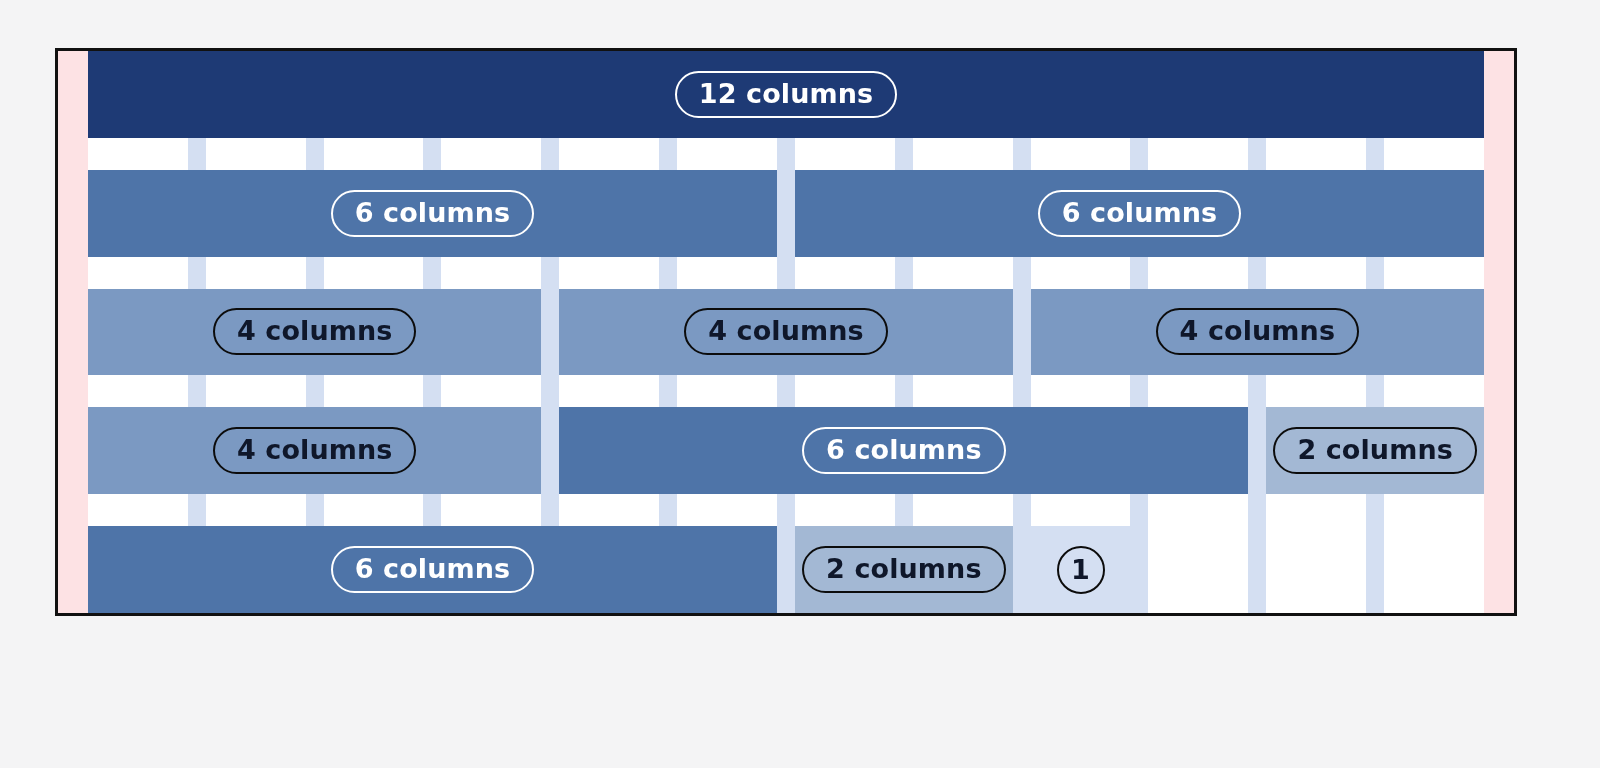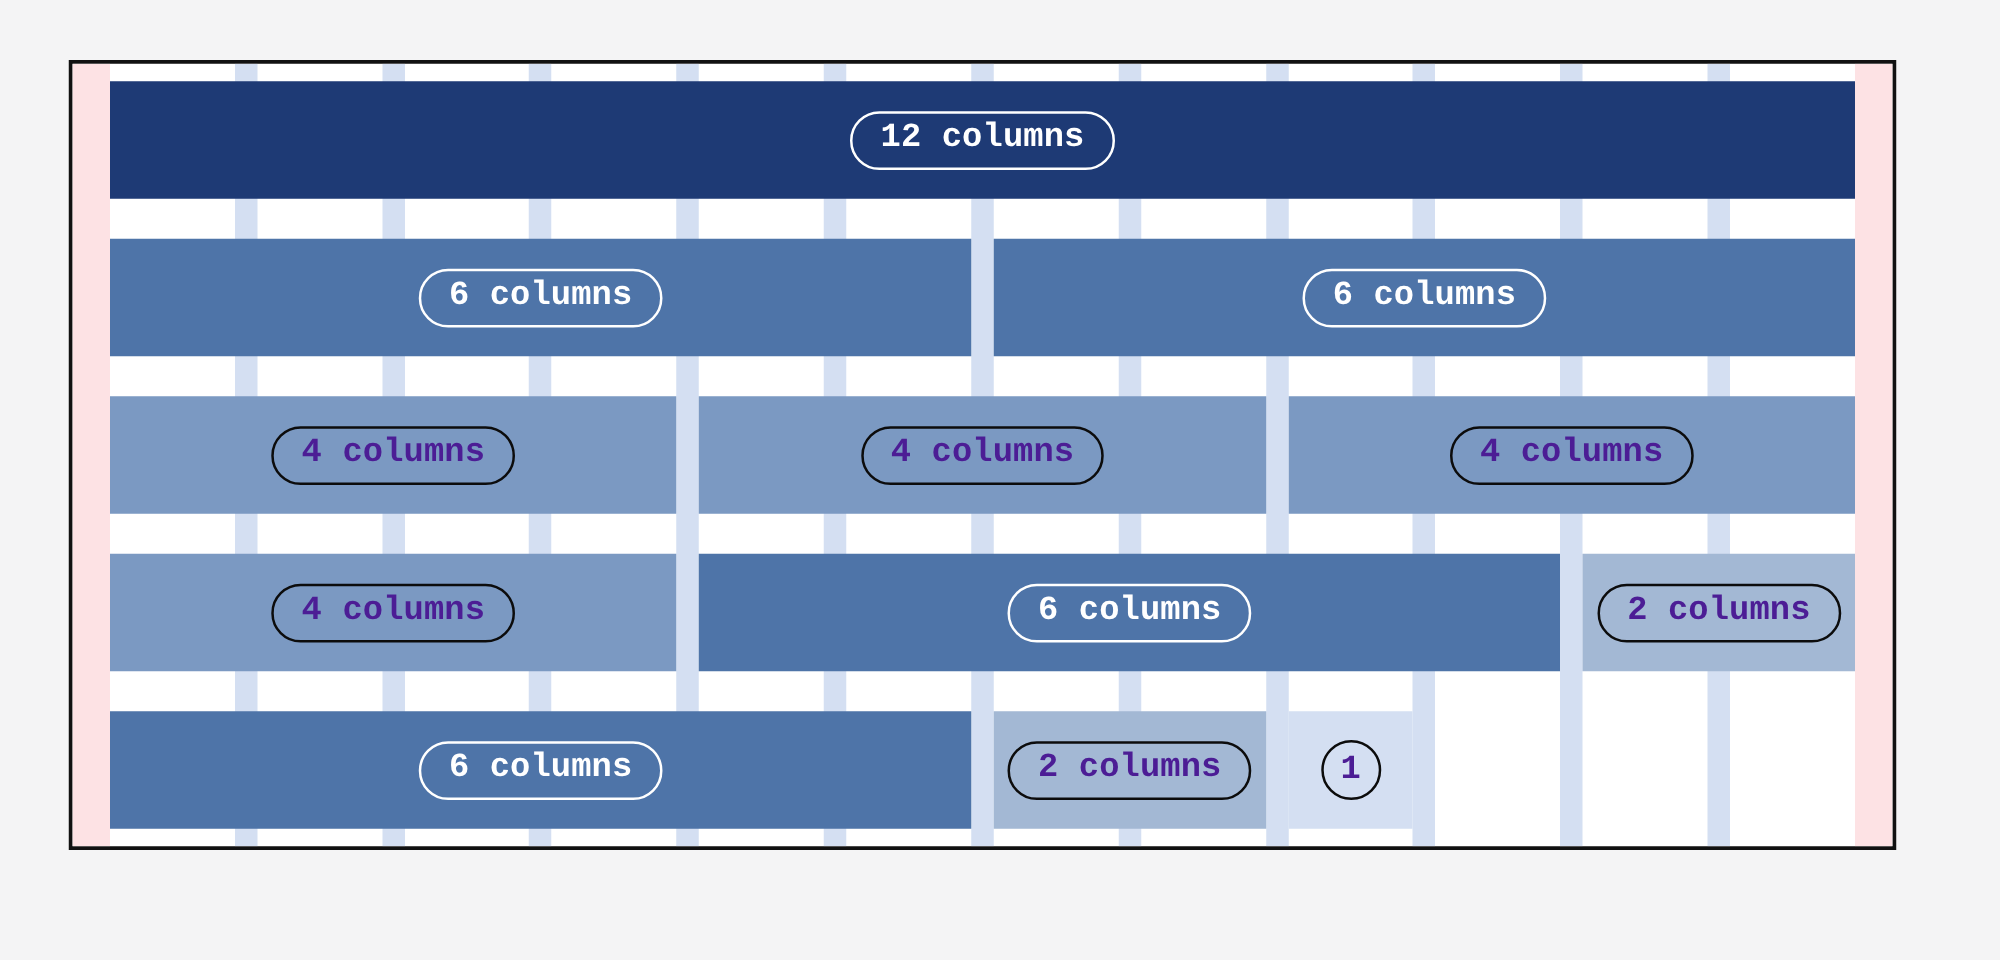--- a/index.html
+++ b/index.html
@@ -13,26 +13,25 @@
     font-family: "DejaVu Sans", sans-serif;
     overflow: hidden;
   }
 
   
   #grid-demo {
     position: absolute;
     left: 55px;
     top: 48px;
     width: 1462px;
-    height: 632px;
+    height: 568px;
     border: 3px solid #111111;
     background: #ffffff;
     box-sizing: border-box;
     overflow: hidden;
-    font-family: Liberation Mono, monospace;
   }
 
   
   .grid-underlay {
     position: absolute;
     inset: 0;
     display: flex;
     flex-direction: row;
     z-index: 1;
   }
@@ -102,21 +101,21 @@
     font-weight: 700;
     letter-spacing: 0.1px;
     white-space: nowrap;
     line-height: 1;
   }
   .pill.light {
     color: #ffffff;
     border: 2.5px solid #ffffff;
   }
   .pill.dark {
-    color: #4c1d95;
+    color: #0f172a;
     border: 2.5px solid #0c0c0c;
   }
   .pill.circle {
     width: 26px;
     height: 26px;
     padding: 9px;
     border-radius: 50%;
   }
 </style>
 </head>

